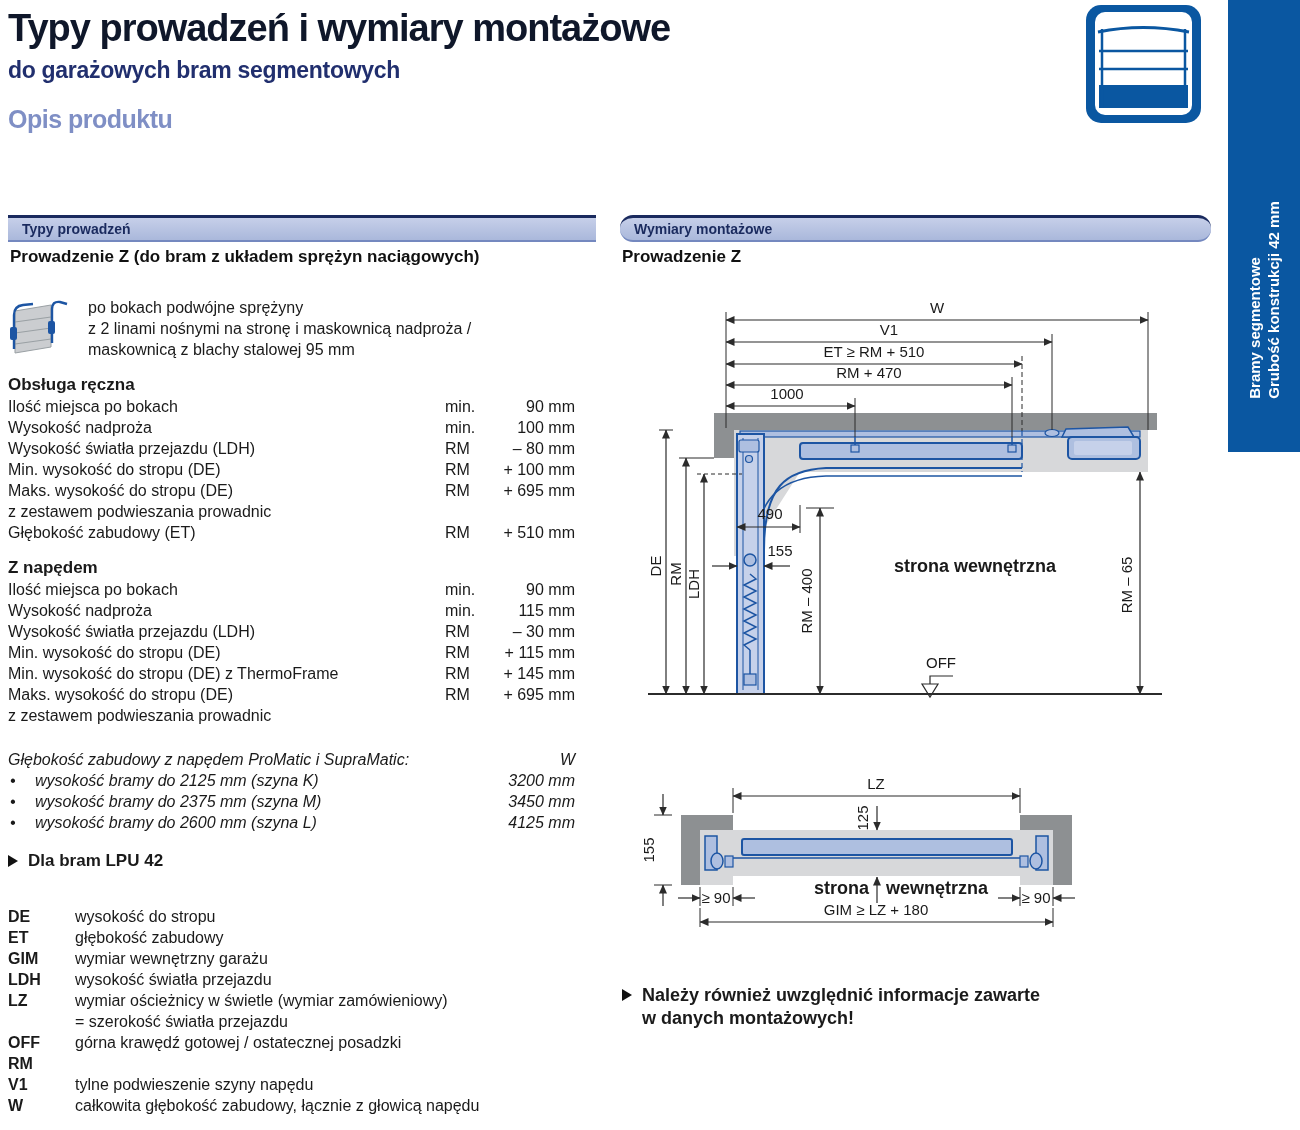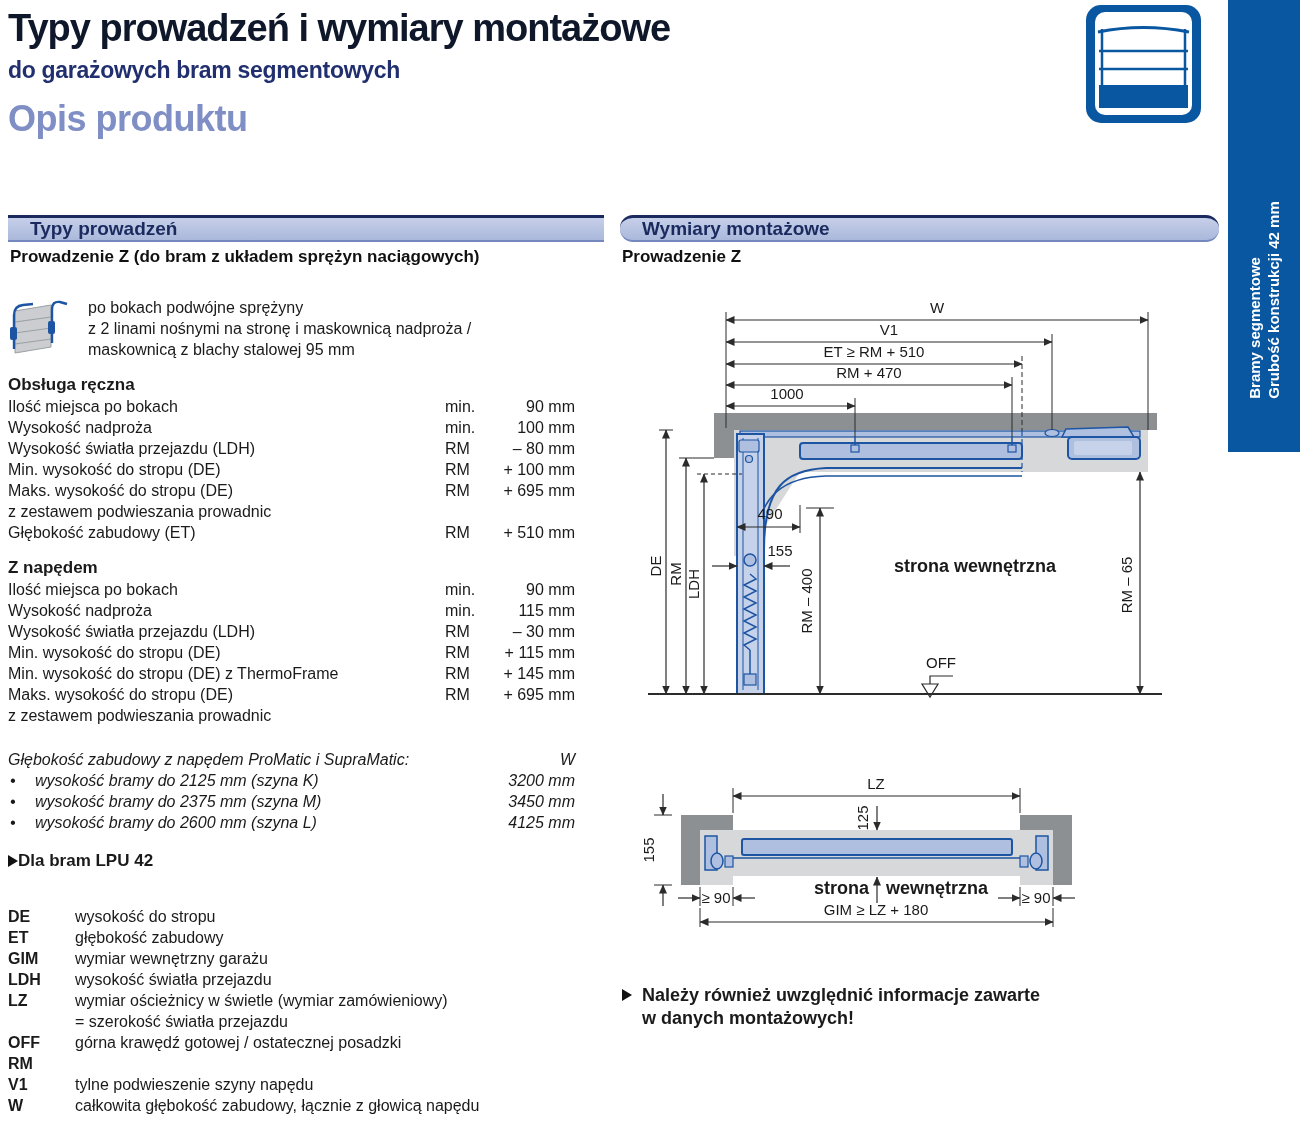--- a/index.html
+++ b/index.html
@@ -2,24 +2,24 @@
 <html><head>
 <meta charset="utf-8">
 <style>
   html,body{margin:0;padding:0;background:#fff;}
   #page{position:relative;width:1300px;height:1130px;background:#fff;overflow:hidden;
         font-family:"Liberation Sans",sans-serif;color:#1a1a1a;}
   .abs{position:absolute;}
   
   .h1{left:8px;top:6px;font-size:38px;line-height:44px;font-weight:bold;color:#0f172a;letter-spacing:-1px;}
   .h2{left:8px;top:56px;font-size:23px;line-height:28px;font-weight:bold;color:#212f6e;letter-spacing:-0.3px;}
-  .h3{left:8px;top:102px;font-size:36px;line-height:34px;font-weight:bold;color:#7f8fc5;letter-spacing:-0.5px;}
+  .h3{left:8px;top:102px;font-size:25px;line-height:34px;font-weight:bold;color:#7f8fc5;letter-spacing:-0.5px;}
   
   .bar{height:22px;background:linear-gradient(#c6cfe9,#aab8db);border-top:3px solid #1a2a5e;border-bottom:2px solid #7488bf;
-       font-size:19px;font-weight:bold;color:#1a2a5e;line-height:22px;padding-left:22px;box-sizing:content-box;}
+       font-size:14px;font-weight:bold;color:#1a2a5e;line-height:22px;padding-left:14px;box-sizing:content-box;}
   .subhead{font-size:17px;font-weight:bold;color:#111;}
   
   .strip{left:1228px;top:0;width:72px;height:452px;background:#0a57a1;}
   .striptext{left:1264px;top:300px;transform:translate(-50%,-50%) rotate(-90deg);transform-origin:center;
              white-space:nowrap;color:#fff;font-weight:bold;font-size:15px;line-height:19px;text-align:left;}
   
   .intro{left:88px;top:297px;font-size:16px;line-height:21px;}
   
   .tbl{left:8px;width:567px;font-size:16px;line-height:21px;}
   .tbl .title{font-weight:bold;font-size:17px;height:22px;}
@@ -27,21 +27,21 @@
   .tref{position:absolute;left:437px;top:0;}
   .tval{position:absolute;right:0;top:0;text-align:left;}
   .bullet{position:absolute;left:2px;top:0;}
   .blabel{position:absolute;left:27px;top:0;}
   
   .leg{left:8px;top:906px;width:580px;font-size:16px;line-height:21px;}
   .lrow{position:relative;height:21px;white-space:nowrap;}
   .labbr{position:absolute;left:0;font-weight:bold;}
   .ldesc{position:absolute;left:67px;}
   .tri{width:0;height:0;border-left:10px solid #111;border-top:6px solid transparent;border-bottom:6px solid transparent;display:inline-block;}
-  .lpu{left:8px;top:851px;font-size:17px;font-weight:bold;display:flex;align-items:center;}
+  .lpu{left:8px;top:851px;font-size:17px;font-weight:bold;display:flex;align-items:center;gap:10px;}
   .note{left:622px;top:984px;display:flex;gap:10px;font-size:18px;font-weight:bold;line-height:23px;}
   .note .tri{margin-top:5px;}
   
   svg text{font-family:"Liberation Sans",sans-serif;fill:#1a1a1a;}
   .dimtxt{font-size:15px;}
   .bigtxt{font-size:18px;font-weight:bold;}
 </style>
 </head>
 <body>
 

